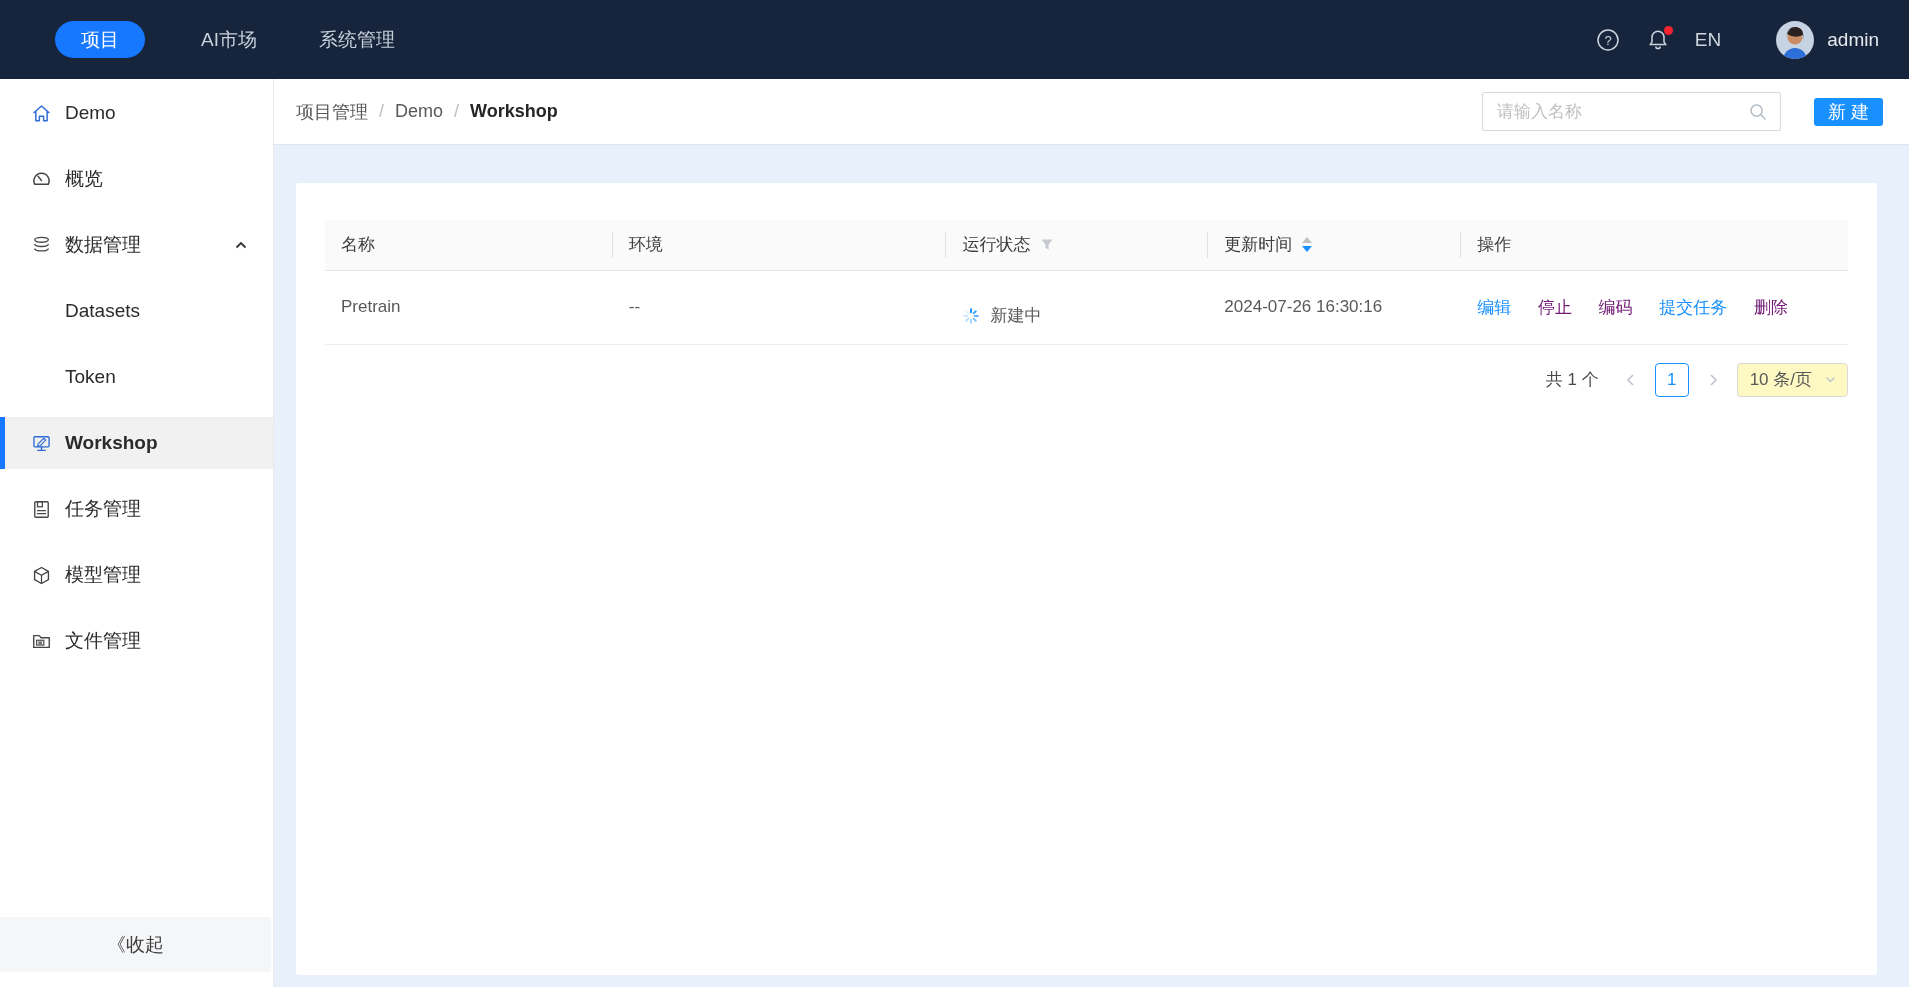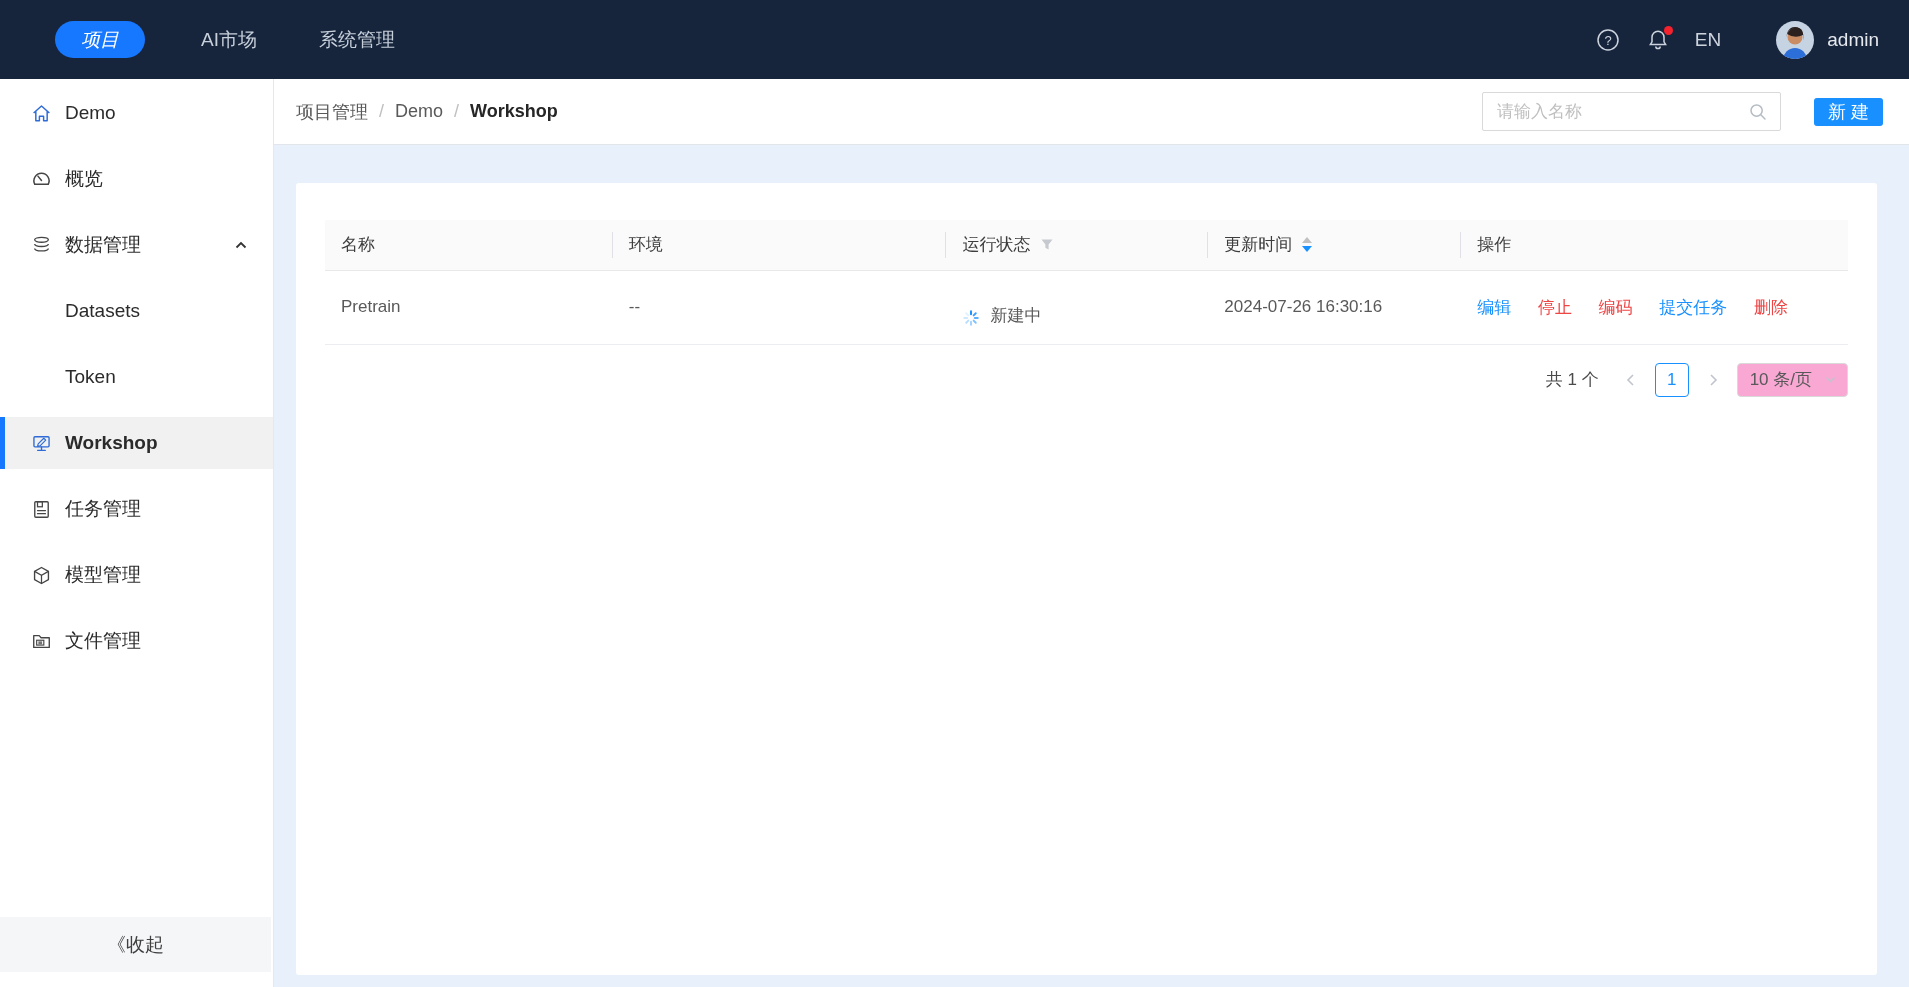--- a/index.html
+++ b/index.html
@@ -3,21 +3,21 @@
 <meta charset="utf-8">
 <style>
   * { margin:0; padding:0; box-sizing:border-box; }
   html,body { width:1909px; height:987px; overflow:hidden; }
   body { font-family:"Liberation Sans","DejaVu Sans",sans-serif; background:#e8f1fb; }
 
   
   .navbar { height:79px; background:#16253c; display:flex; align-items:center; padding:0 30px 0 55px; }
   .nav-left { display:flex; align-items:center; gap:50px; }
   .nav-tab { font-size:19px; color:#c7cfdb; cursor:pointer; padding:0 6px; }
-  .nav-tab.active { background:#1677ff; color:#fff; height:37px; border-radius:19px; display:flex; align-items:center; padding:0 26px;font-style:italic; }
+  .nav-tab.active { background:#1677ff; color:#fff; height:37px; border-radius:19px; display:flex; align-items:center; padding:0 26px; }
   .nav-right { margin-left:auto; display:flex; align-items:center; gap:24px; }
   .nav-icon { width:26px; height:26px; display:flex; align-items:center; justify-content:center; position:relative; cursor:pointer; }
   .badge-dot { position:absolute; top:-1px; right:-2px; width:9px; height:9px; border-radius:50%; background:#f5222d; }
   .nav-lang { font-size:19px; color:#cdd4de; cursor:pointer; margin-right:30px; }
   .nav-user { display:flex; align-items:center; gap:12px; cursor:pointer; }
   .nav-user .uname { font-size:19px; color:#e6e9ee; }
 
   
   .shell { display:flex; height:908px; }
 
@@ -45,36 +45,36 @@
 
   .content { flex:1; padding:38px 32px 0 22px; }
   .card { background:#fff; border-radius:3px; height:792px; padding:37px 29px 0; }
 
   
   table { width:100%; border-collapse:collapse; table-layout:fixed; }
   th { background:#fafafa; height:50px; padding:0 16px; text-align:left; font-size:17px; font-weight:normal; color:#3d3d3d; border-bottom:1px solid #e8e8e8; position:relative; }
   th:not(:last-child)::after { content:''; position:absolute; right:0; top:50%; transform:translateY(-50%); width:1px; height:26px; background:#dfe1e6; }
   .th-inner { display:flex; align-items:center; gap:10px; }
   td { height:74px; padding:0 16px; font-size:17px; color:#595959; border-bottom:1px solid #ebedf0; background:#fff; }
-  .status-cell { display:flex; align-items:flex-end; gap:10px;margin-top:17px; }
+  .status-cell { display:flex; align-items:center; gap:10px;margin-top:17px; }
   .spin { animation:rot 1.1s linear infinite; display:flex; }
   @keyframes rot { to { transform:rotate(360deg); } }
   .sorter { display:flex; flex-direction:column; gap:3px; cursor:pointer; }
   .caret-up { width:0; height:0; border-left:5px solid transparent; border-right:5px solid transparent; border-bottom:6px solid #bfbfbf; }
   .caret-down { width:0; height:0; border-left:5px solid transparent; border-right:5px solid transparent; border-top:6px solid #1890ff; }
   .actions a { margin-right:22px; font-size:17px; text-decoration:none; cursor:pointer; white-space:nowrap; }
   .a-on { color:#1890ff; }
-  .a-off { color:#ef4444; cursor:not-allowed;text-align:right; }
+  .a-off { color:#701a75; cursor:not-allowed;text-align:right; }
 
   
   .pagination { display:flex; align-items:center; justify-content:flex-end; gap:10px; margin-top:18px; font-size:17px; color:#4a4a4a; }
   .pg-total { margin-right:8px; }
   .pg-arrow { width:28px; height:34px; display:flex; align-items:center; justify-content:center; cursor:pointer; }
   .pg-page { width:34px; height:34px; border:1px solid #1890ff; border-radius:4px; color:#1890ff; background:#fff; display:flex; align-items:center; justify-content:center; cursor:pointer; }
-  .pg-size { height:34px; border:1px solid #d9d9d9; border-radius:4px; background:#f9a8d4; display:flex; align-items:center; gap:12px; padding:0 10px 0 12px; color:#595959; cursor:pointer; }
+  .pg-size { height:34px; border:1px solid #d9d9d9; border-radius:4px; background:#fef9c3; display:flex; align-items:center; gap:12px; padding:0 10px 0 12px; color:#595959; cursor:pointer; }
 </style>
 </head>
 <body>
 
 <div class="navbar">
   <div class="nav-left">
     <div class="nav-tab active">项目</div>
     <div class="nav-tab">AI市场</div>
     <div class="nav-tab">系统管理</div>
   </div>

